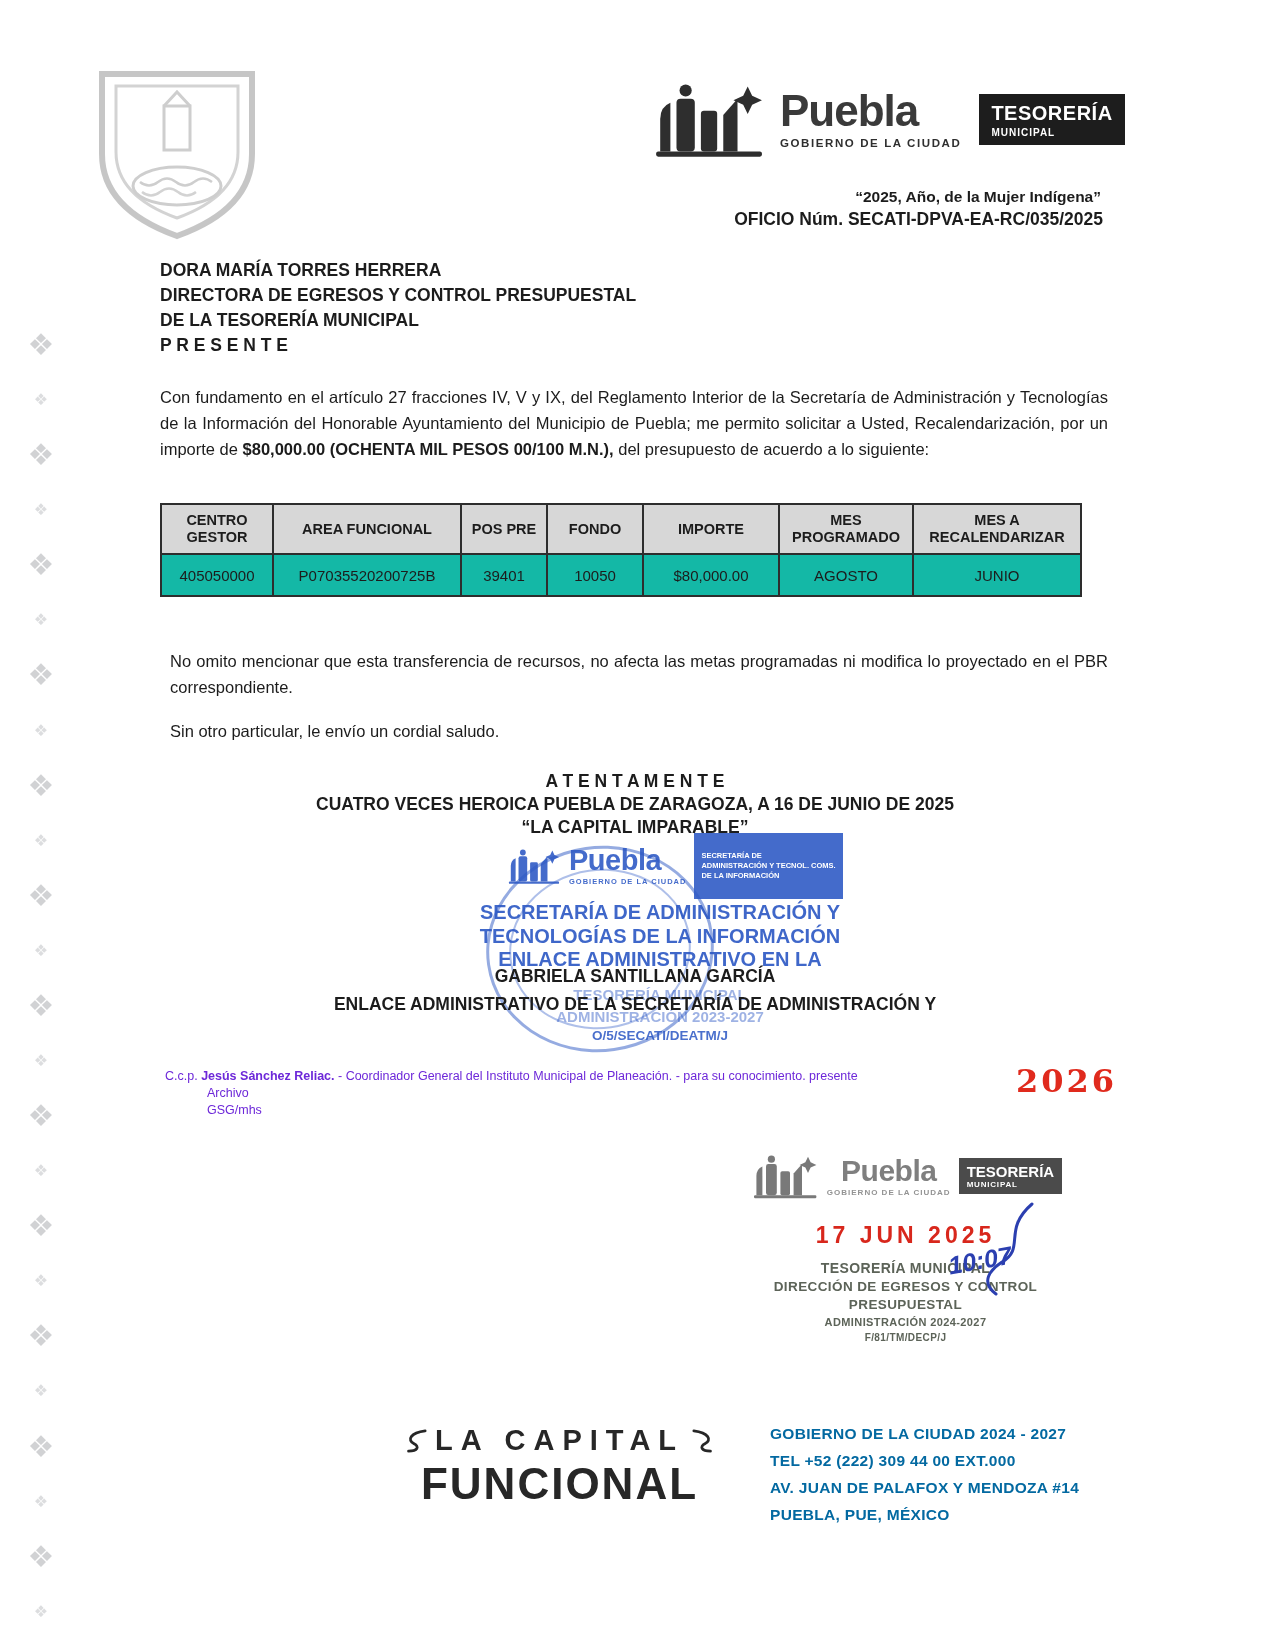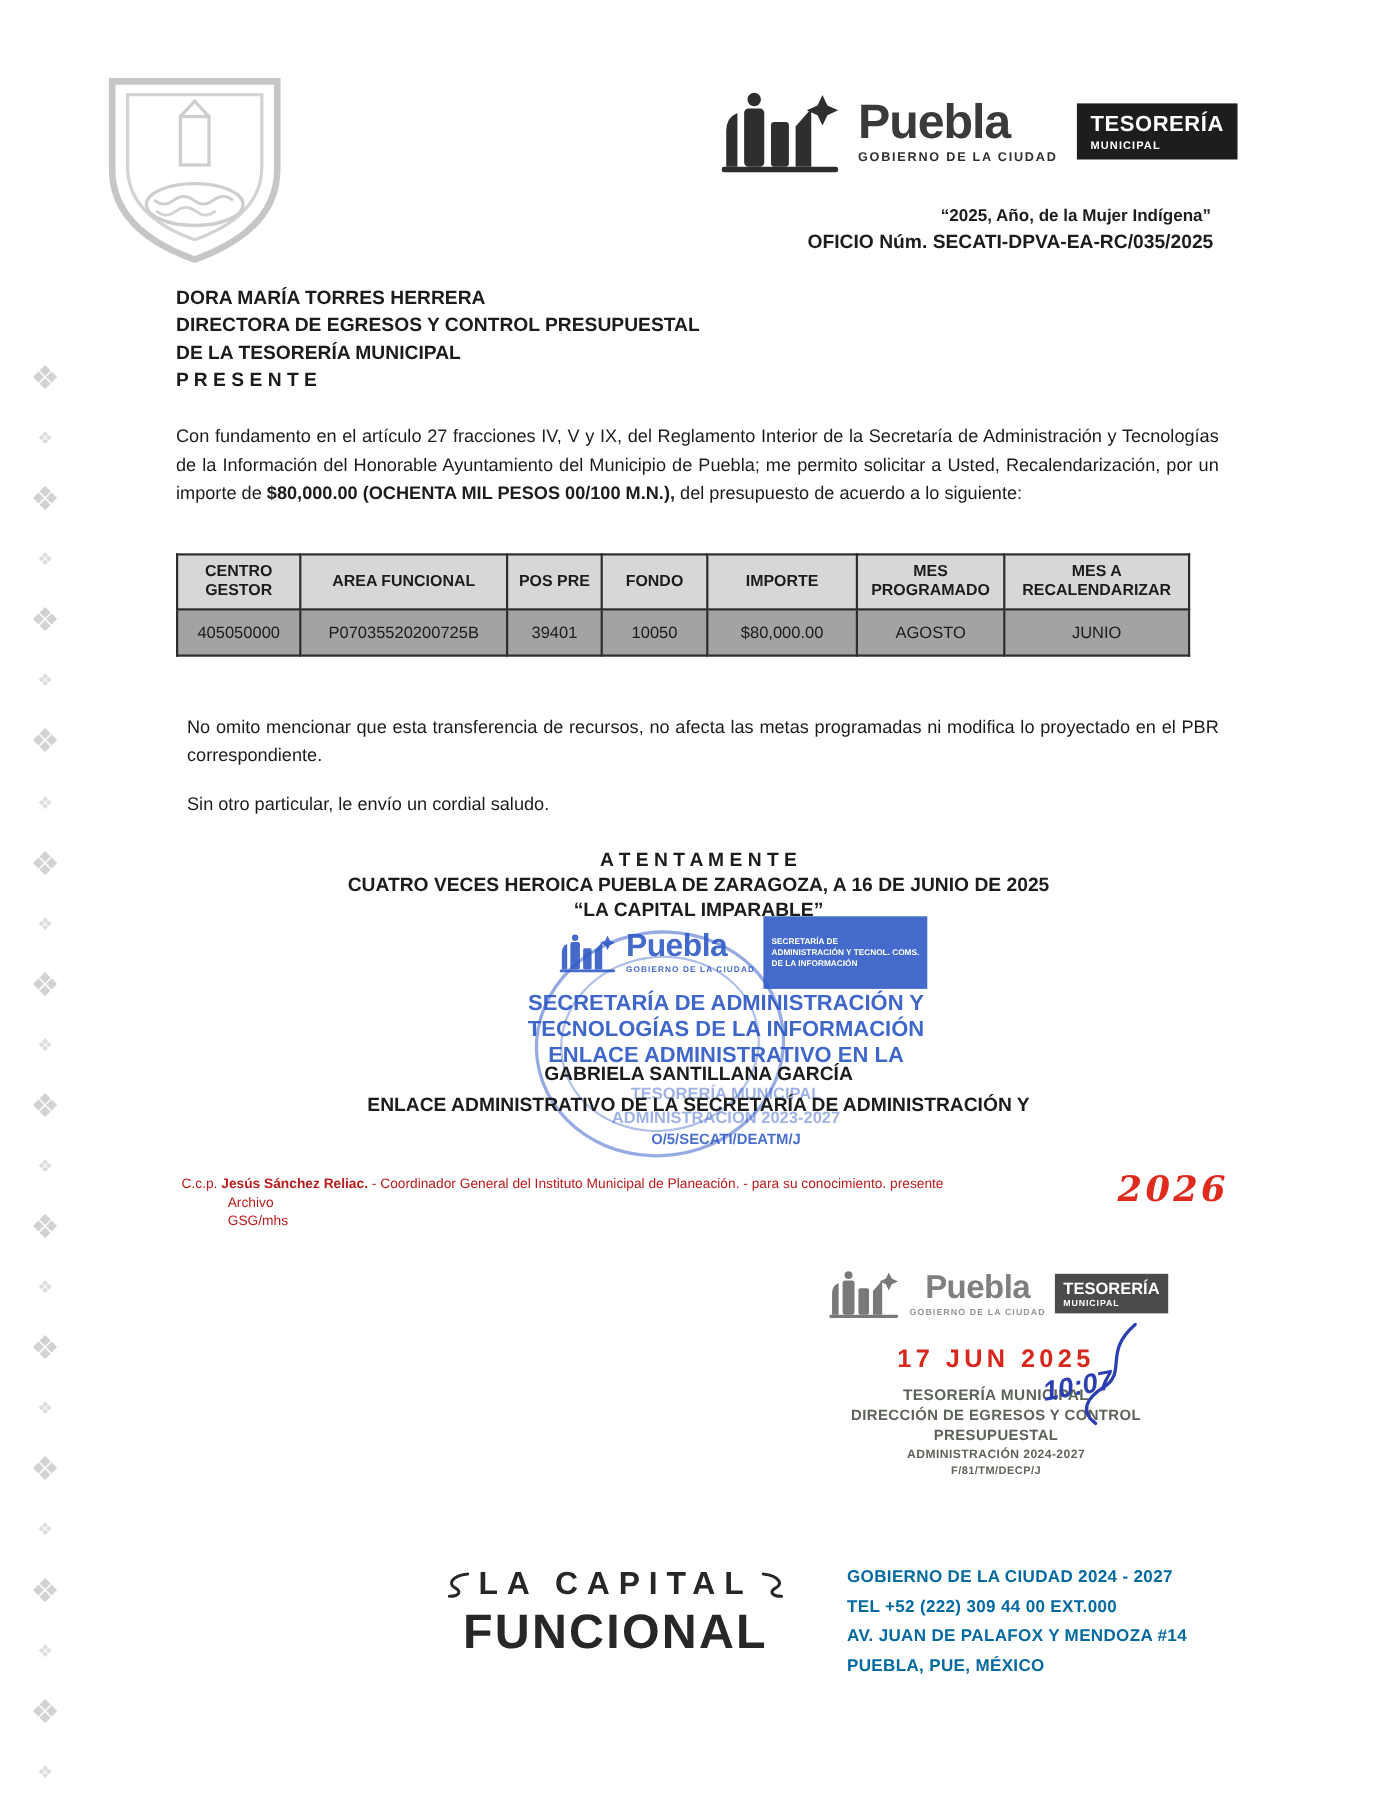--- a/index.html
+++ b/index.html
@@ -37,21 +37,21 @@
   
   .body-p{ position:absolute; left:160px; width:948px; font-size:16.5px; line-height:26px; text-align:justify; }
   .p1{ top:384px; }
   .p2{ top:648px; left:170px; width:938px; }
   .p3{ top:718px; left:170px; text-align:left; }
 
   
   .doc-table{ position:absolute; left:160px; top:503px; border-collapse:collapse; table-layout:fixed; }
   .doc-table th, .doc-table td{ border:2px solid #2d2d2d; text-align:center; vertical-align:middle; }
   .doc-table th{ background:#d7d7d7; font-weight:bold; font-size:14.5px; line-height:17px; padding:7px 3px; height:50px; }
-  .doc-table td{ font-size:15px; height:42px; background:#a3a3a3; }
+  .doc-table td{ font-size:15px; height:42px; background:#14b8a6; }
 
   
   .closing{ position:absolute; left:140px; top:770px; width:990px; text-align:center; font-weight:bold; font-size:17.5px; line-height:23px; }
 
   
   .blue{ color:#2b57c4; }
   .blue-stamp-logo{ position:absolute; left:505px; top:833px; display:flex; align-items:center; gap:8px; opacity:.88; z-index:1; }
   .blue-stamp-logo .mark{ width:56px; height:40px; color:#2b57c4; }
   .bs-wordmark{ font-size:29px; font-weight:800; letter-spacing:-.5px; line-height:1; }
   .bs-tagline{ font-size:7.5px; font-weight:bold; letter-spacing:1px; margin-top:2px; }
@@ -62,25 +62,25 @@
   .stamp-code{ position:absolute; left:430px; top:1028px; width:460px; text-align:center; font-size:13.5px; font-weight:bold; opacity:.85; z-index:1; }
   .stamp-ellipse{ position:absolute; left:486px; top:846px; width:228px; height:206px; border:3px solid rgba(43,87,196,.5);
     border-radius:50%; transform:rotate(-8deg); z-index:2; pointer-events:none; }
   .stamp-ellipse::before{ content:""; position:absolute; inset:20px; border:2px solid rgba(43,87,196,.38); border-radius:50%; }
 
   .signer{ position:absolute; left:140px; top:966px; width:990px; text-align:center; font-weight:bold; z-index:3; }
   .signer-name{ font-size:17.5px; }
   .signer-title{ font-size:17.5px; margin-top:7px; }
 
   
-  .cc-block{ position:absolute; left:165px; top:1068px; font-size:12.5px; line-height:17px; color:#b91c1c; }
+  .cc-block{ position:absolute; left:165px; top:1068px; font-size:12.5px; line-height:17px; color:#6d28d9; }
   .cc-indent{ padding-left:42px; }
 
   .red-folio{ position:absolute; left:1016px; top:1062px; font-family:"DejaVu Serif", serif; font-size:32px; font-weight:bold;
-    color:#e02a1d; letter-spacing:3px;font-style:italic; }
+    color:#e02a1d; letter-spacing:3px; }
 
   
   .received{ position:absolute; left:733px; top:1152px; width:345px; text-align:center; }
   .rc-logo{ display:flex; align-items:center; justify-content:center; gap:8px; opacity:.92; filter:grayscale(1); }
   .rc-logo .mark{ width:70px; height:48px; color:#6e6e6e; }
   .rc-wordmark{ font-size:30px; font-weight:800; color:#757575; letter-spacing:-.5px; line-height:1; }
   .rc-tagline{ font-size:8px; font-weight:bold; color:#8a8a8a; letter-spacing:1px; margin-top:2px; }
   .rc-badge{ background:#3c3c3c; color:#fff; padding:5px 8px; text-align:left; }
   .rc-badge-top{ font-size:15px; font-weight:800; }
   .rc-badge-bottom{ font-size:8px; font-weight:bold; letter-spacing:.8px; }

